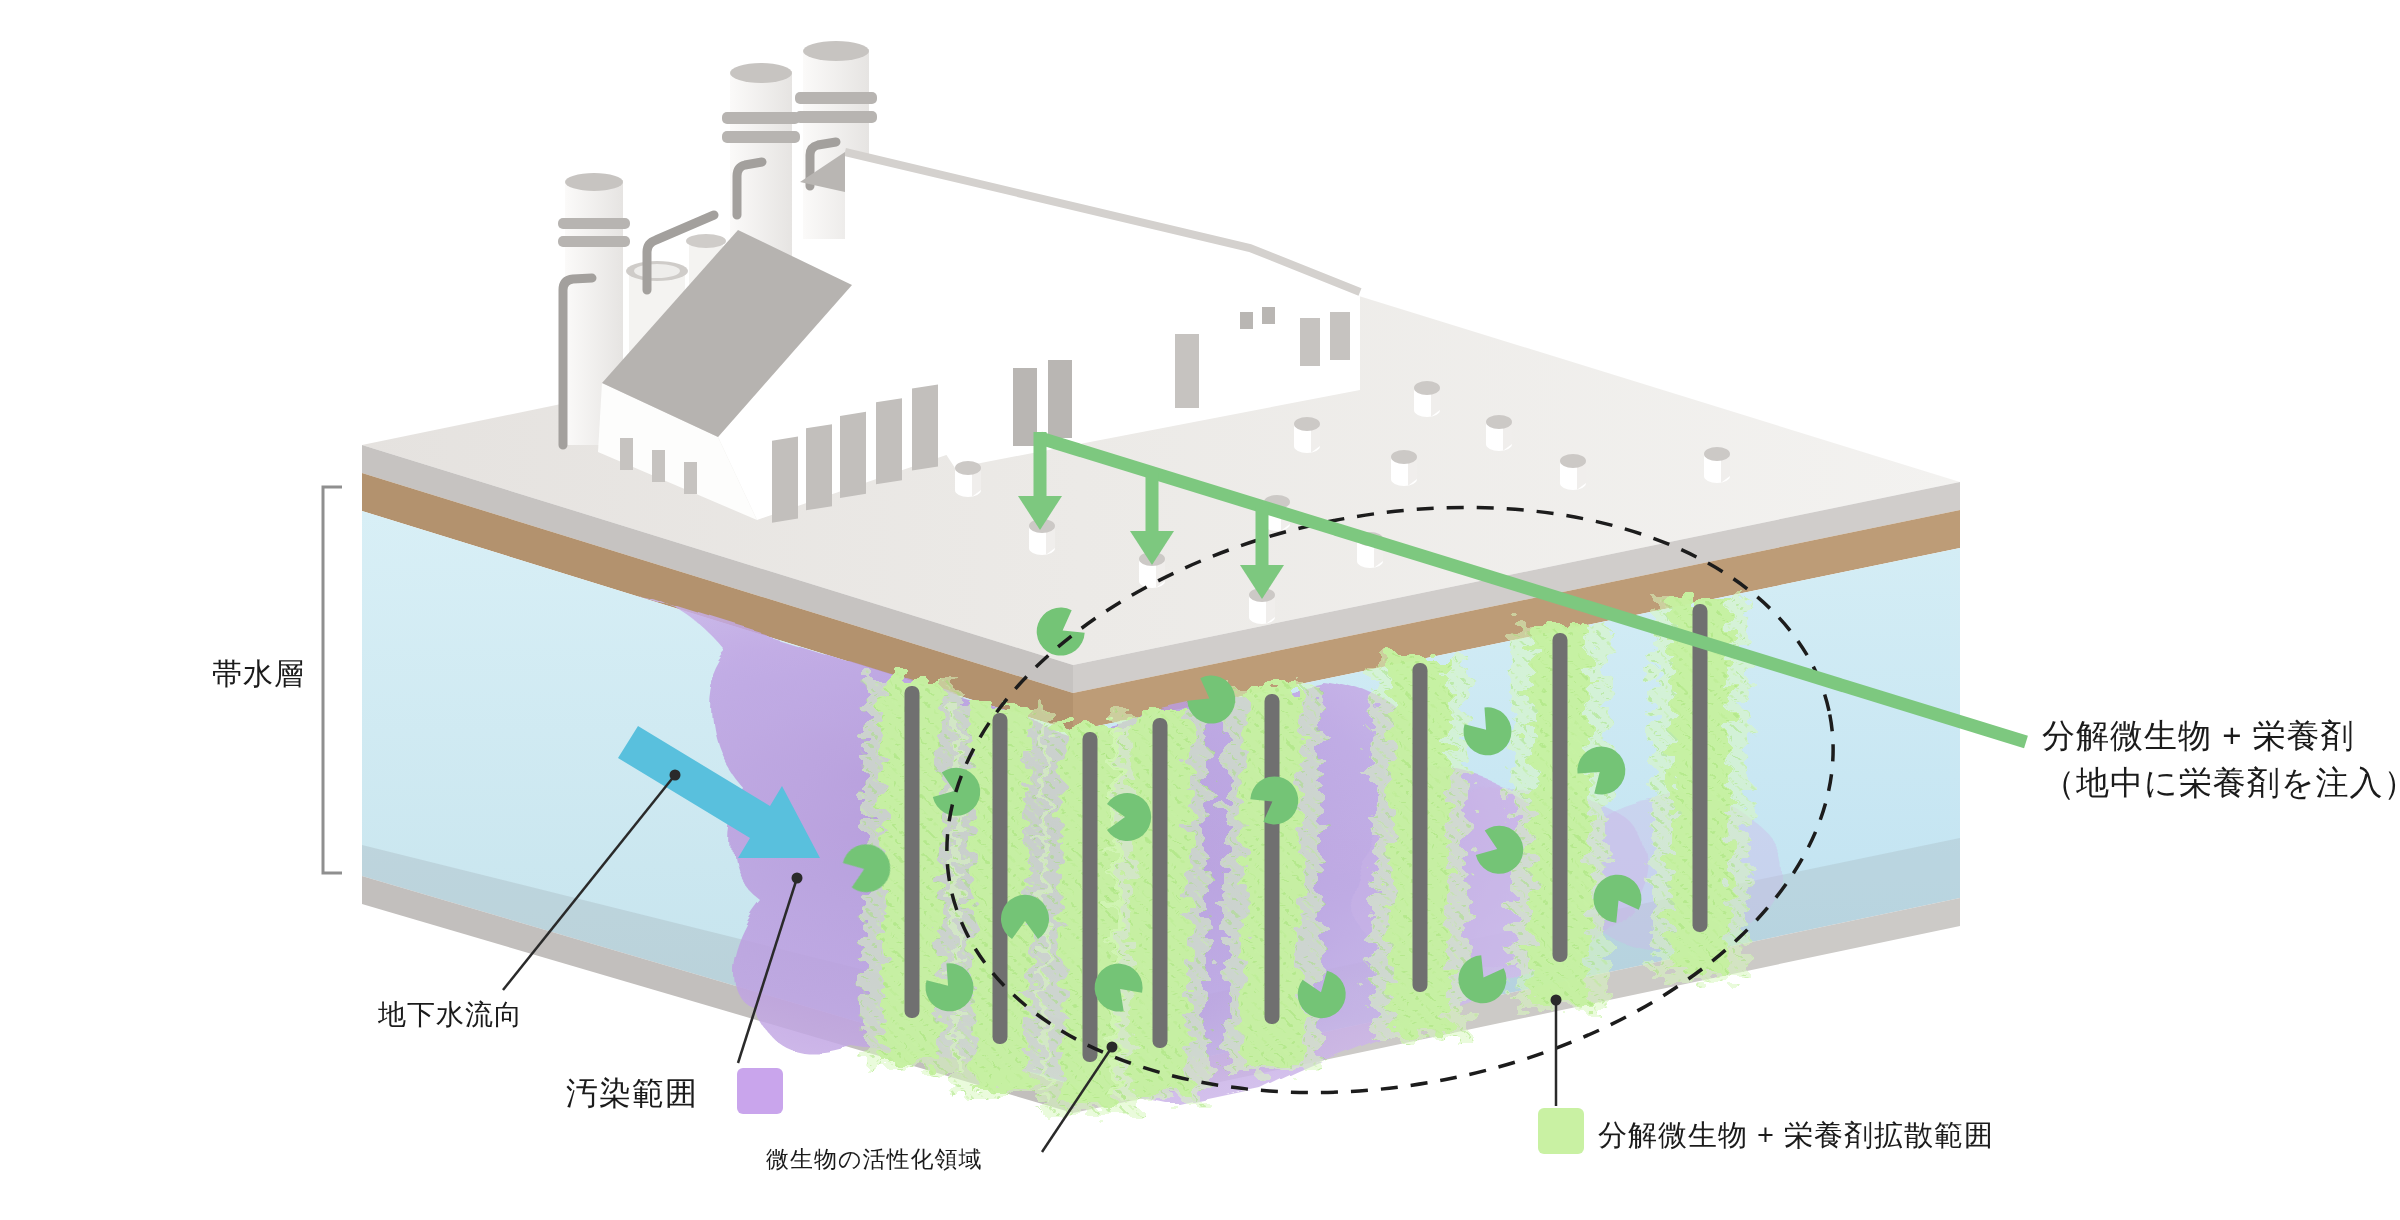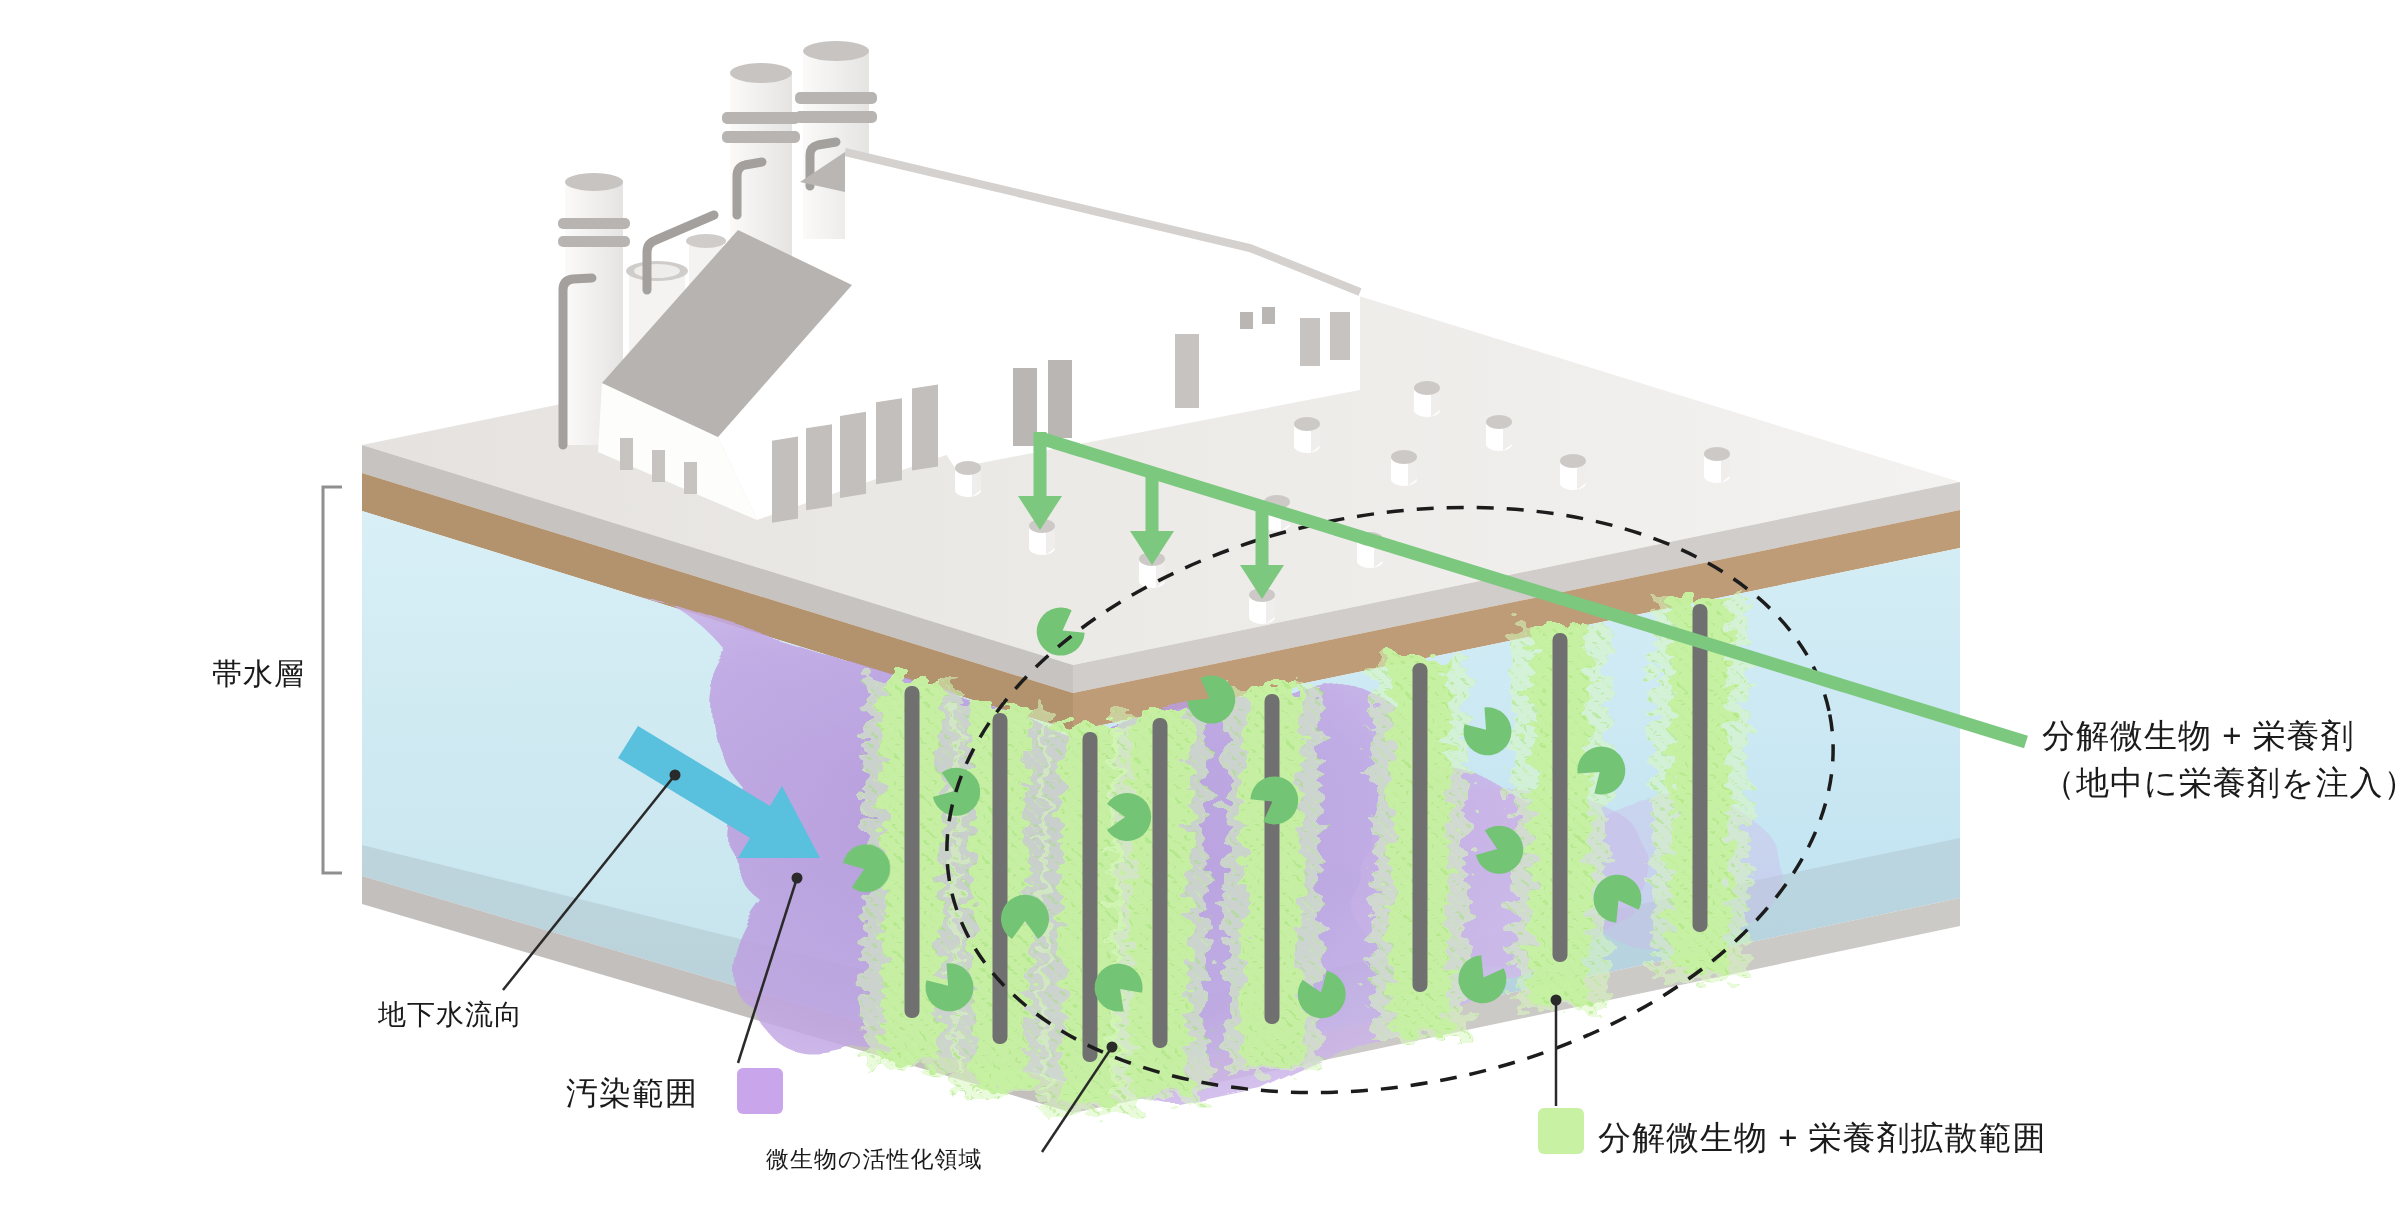--- a/index.html
+++ b/index.html
@@ -5,21 +5,21 @@
   html,body{margin:0;padding:0;background:#ffffff;}
   #stage{position:relative;width:2400px;height:1220px;background:#ffffff;overflow:hidden;
          font-family:"Liberation Sans","DejaVu Sans",sans-serif;color:#1b1b1b;}
   #stage svg{position:absolute;left:0;top:0;}
   .lbl{position:absolute;font-weight:400;color:#1b1b1b;white-space:nowrap;letter-spacing:1px;}
   .lbl-aquifer{left:212px;top:654px;font-size:30px;}
   .lbl-flow{left:378px;top:996px;font-size:28px;}
   .lbl-contam{left:566px;top:1072px;font-size:32px;}
   .lbl-activation{left:766px;top:1144px;font-size:23px;}
   .lbl-injection{left:2042px;top:712px;font-size:33px;line-height:47px;}
-  .lbl-diffusion{left:1598px;top:1116px;font-size:33px;}
+  .lbl-diffusion{left:1598px;top:1116px;font-size:29px;}
   .swatch{position:absolute;width:46px;height:46px;border-radius:6px;}
   .swatch-contam{left:737px;top:1068px;background:#c9a5ec;}
   .swatch-diffusion{left:1538px;top:1108px;background:#c9f1a3;}
 </style>
 </head>
 <body>
 
 <div id="stage">
 
 <svg width="2400" height="1220" viewBox="0 0 2400 1220">

